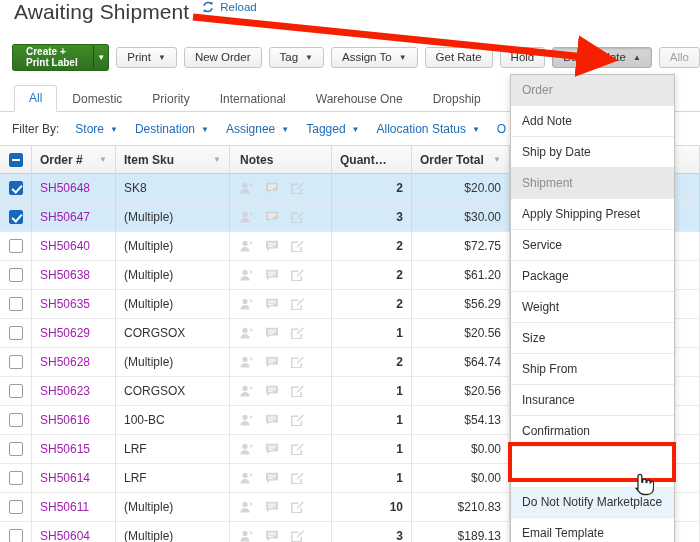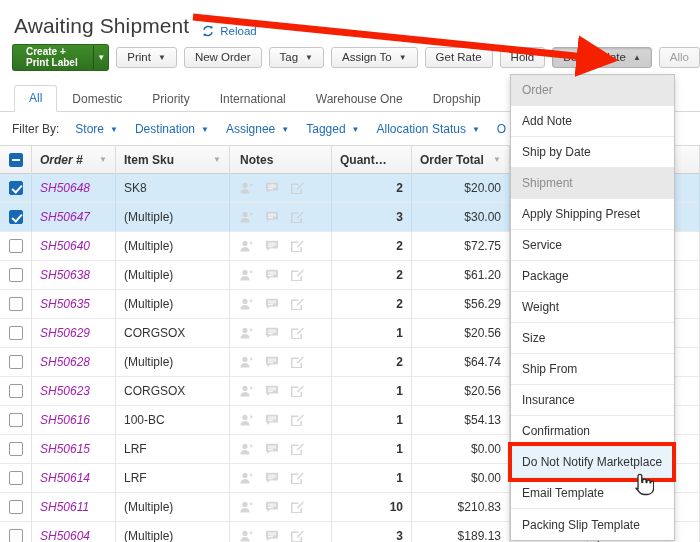--- a/index.html
+++ b/index.html
@@ -8,21 +8,21 @@
     font-family: "Liberation Sans", sans-serif;
     background: #ffffff;
     overflow: hidden;
     -webkit-font-smoothing: antialiased;
   }
   #app { position: relative; width: 700px; height: 542px; background: #fff; }
 
   
   .page-head {
     position: absolute; left: 0; top: 0; width: 700px; height: 38px;
-    display: flex; align-items: flex-end; padding-left: 14px;
+    display: flex; align-items: flex-start; padding-left: 14px;
   }
   .page-title {
     font-size: 21px; color: #3b3b3b; font-weight: 400; letter-spacing: .1px;
     white-space: nowrap;
   }
   .reload-wrap { display: flex; align-items: center; gap: 5px; margin-left: 12px; }
   .reload-icon { width: 14px; height: 14px; display: block; }
   .reload-text { font-size: 11.5px; color: #1f6bb8; }
 
   
@@ -91,21 +91,21 @@
   .trow { display: flex; height: 29px; align-items: center; border-bottom: 1px solid #eaeaea; }
   .thead {
     height: 29px; background: linear-gradient(#fbfbfb, #f1f1f1);
     border-top: 1px solid #d9d9d9; border-bottom: 1px solid #cfcfcf;
     font-weight: bold; color: #333;
   }
   .c { font-size: 12px; color: #333; padding: 0 8px; display: flex; align-items: center;
        height: 29px; border-right: 1px solid #e6e6e6; overflow: hidden; white-space: nowrap; }
   .thead .c { border-right: 1px solid #dcdcdc; }
   .c-check { width: 32px; justify-content: center; padding: 0; }
-  .c-order { width: 84px; font-style: italic; }
+  .c-order { width: 84px; }
   .c-sku   { width: 114px; }
   .c-notes { width: 102px; gap: 11px; justify-content: flex-start; padding-left: 10px; }
   .c-qty   { width: 80px; justify-content: flex-end; font-weight: bold; gap: 32px; }
   .c-total { width: 98px; justify-content: flex-end; }
   .c-date  { width: 78px; }
   .c-item  { width: 112px; }
   .thead .c-qty, .thead .c-total { justify-content: flex-start; }
   .sortcaret { margin-left: auto; font-size: 8px; color: #a9a9a9; }
   .thead .c-notes { gap: 0; }
   .link { color: #a21caf; }
@@ -137,21 +137,21 @@
     background: #fff; border: 1px solid #c4c4c4;
     box-shadow: 0 3px 7px rgba(0,0,0,.18); z-index: 40;
   }
   .mi {
     height: 31px; display: flex; align-items: center; padding-left: 11px;
     font-size: 12px; color: #333; border-bottom: 1px solid #e9e9e9;
     white-space: nowrap; cursor: pointer;
   }
   .mi.group { background: #e8e8e8; color: #8d8d8d; cursor: default; }
   .mi:last-child { border-bottom: none; }
-  .mi.hl { background: #e8f3fb; }
+  .mi.hl { background: #e8f3fb; margin-top: 40px; }
 
   
   .anno { position: absolute; left: 0; top: 0; width: 700px; height: 542px;
           pointer-events: none; z-index: 60; }
   .redbox {
     position: absolute; left: 508px; top: 442px; width: 168px; height: 40px;
     border: 4px solid #f52000; z-index: 61; pointer-events: none;
   }
   .cursor { position: absolute; left: 630px; top: 470px; z-index: 62; pointer-events: none; }
 </style>

